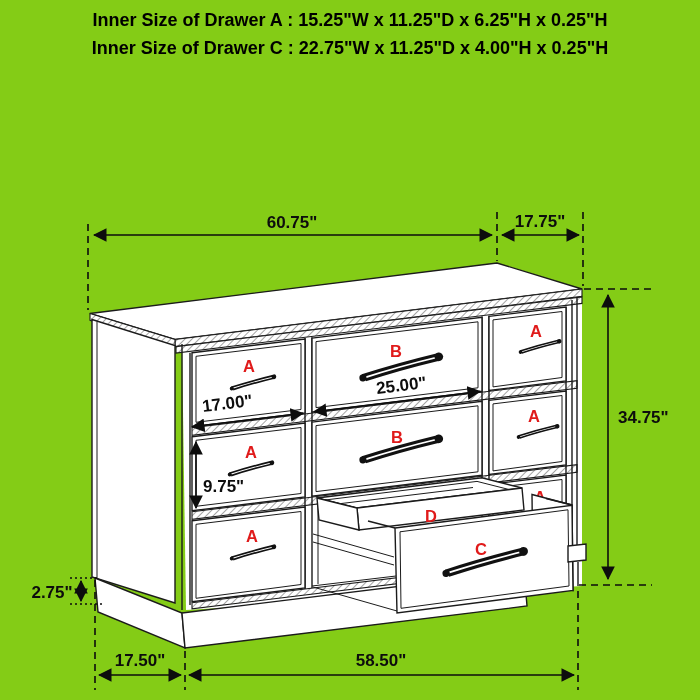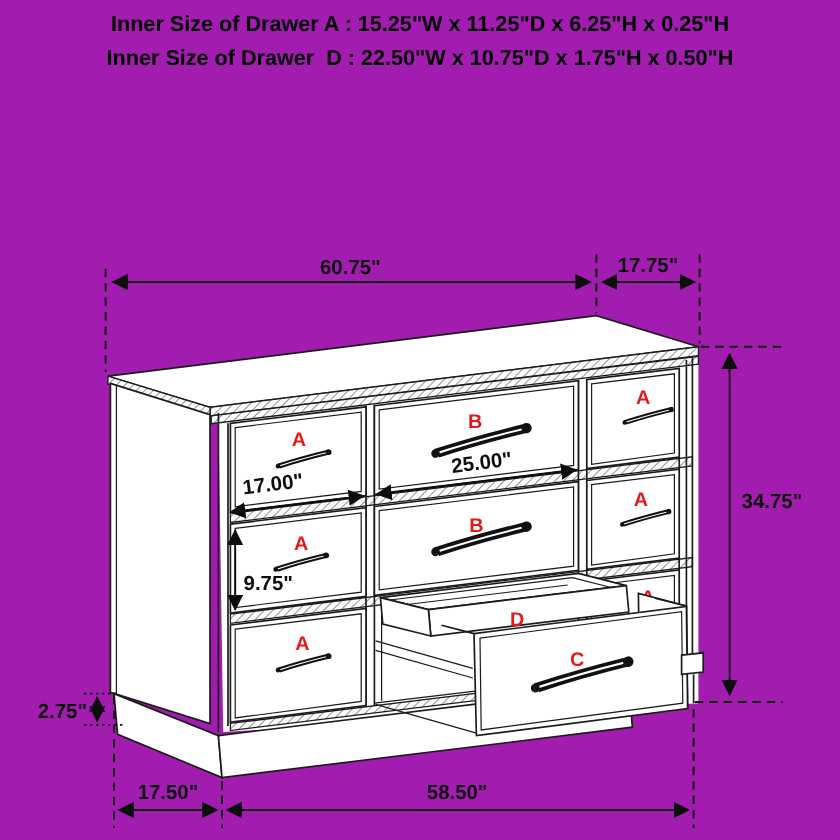--- a/index.html
+++ b/index.html
@@ -1,16 +1,16 @@
 <!DOCTYPE html>
 <html><head>
 <meta charset="utf-8">
 <style>
   html,body{margin:0;padding:0;background:#ffffff;}
-  .canvas{position:relative;width:700px;height:700px;background:#a21caf;overflow:hidden;
+  .canvas{position:relative;width:700px;height:700px;background:#84cc16;overflow:hidden;
           font-family:"Liberation Sans", sans-serif;}
   .header{position:absolute;top:7px;left:0;width:700px;text-align:center;color:#000;}
   .header div{font-size:18px;font-weight:bold;line-height:27.5px;white-space:pre;}
   svg{position:absolute;top:0;left:0;}
   svg text{font-family:"Liberation Sans", sans-serif;}
   .dimtxt{font-size:17px;font-weight:bold;fill:#0d0d0d;}
   .lettertxt{font-size:16.5px;font-weight:bold;}
   .edge{stroke:#1b1b1b;stroke-width:1.4;fill:none;}
   .edgethin{stroke:#1b1b1b;stroke-width:1;fill:none;}
   .face{fill:#ffffff;stroke:#1b1b1b;stroke-width:1.4;}
@@ -20,21 +20,21 @@
   .ext{stroke:#0d0d0d;stroke-width:1.6;fill:none;stroke-dasharray:7 5;}
   .tick{stroke:#0d0d0d;stroke-width:1.4;fill:none;stroke-dasharray:2 3;}
 </style>
 </head>
 <body>
 
 <div class="canvas">
 
   <div class="header">
     <div>Inner Size of Drawer A : 15.25"W x 11.25"D x 6.25"H x 0.25"H</div>
-    <div>Inner Size of Drawer  D : 22.50"W x 10.75"D x 1.75"H x 0.50"H</div>
+    <div>Inner Size of Drawer C : 22.75"W x 11.25"D x 4.00"H x 0.25"H</div>
   </div>
 
   <svg width="700" height="700" viewBox="0 0 700 700">
     <defs>
       <marker id="ah" viewBox="0 0 10 10" refX="9.2" refY="5" markerWidth="8.5" markerHeight="8.5" orient="auto-start-reverse">
         <path d="M0,0 L10,5 L0,10 z" fill="#0d0d0d"></path>
       </marker>
       <pattern id="hatch" width="5" height="5" patternTransform="rotate(45)" patternUnits="userSpaceOnUse">
         <rect width="5" height="5" fill="#ffffff"></rect>
         <line x1="0" y1="0" x2="0" y2="5" stroke="#8d8d8d" stroke-width="1.6"></line>

